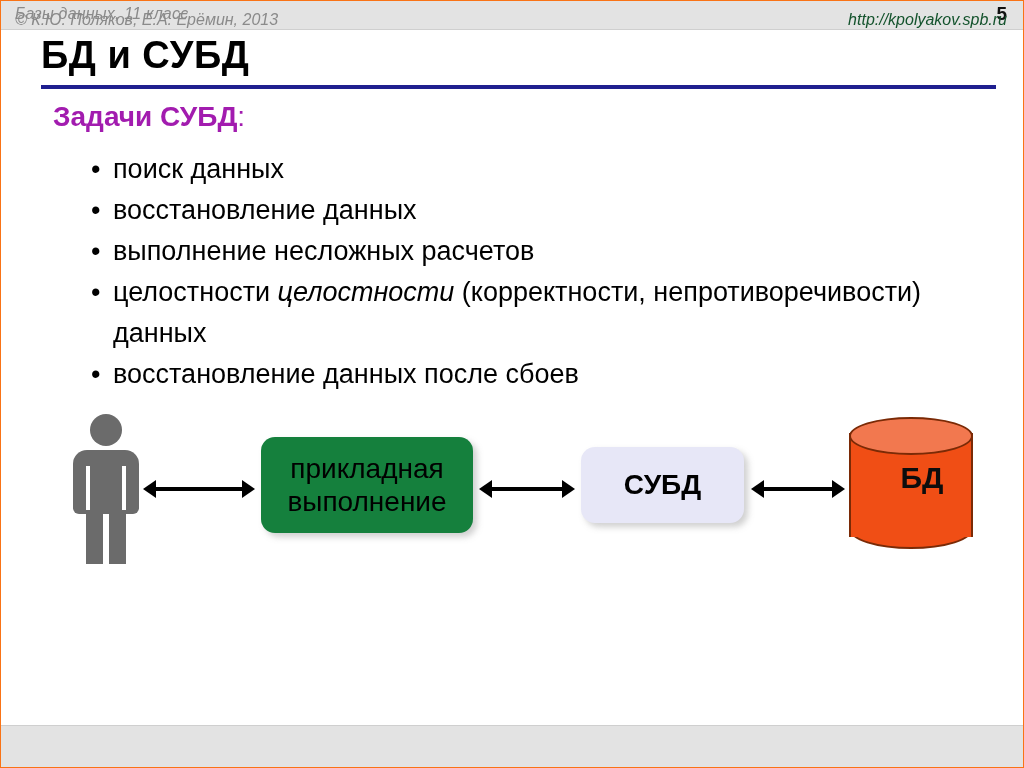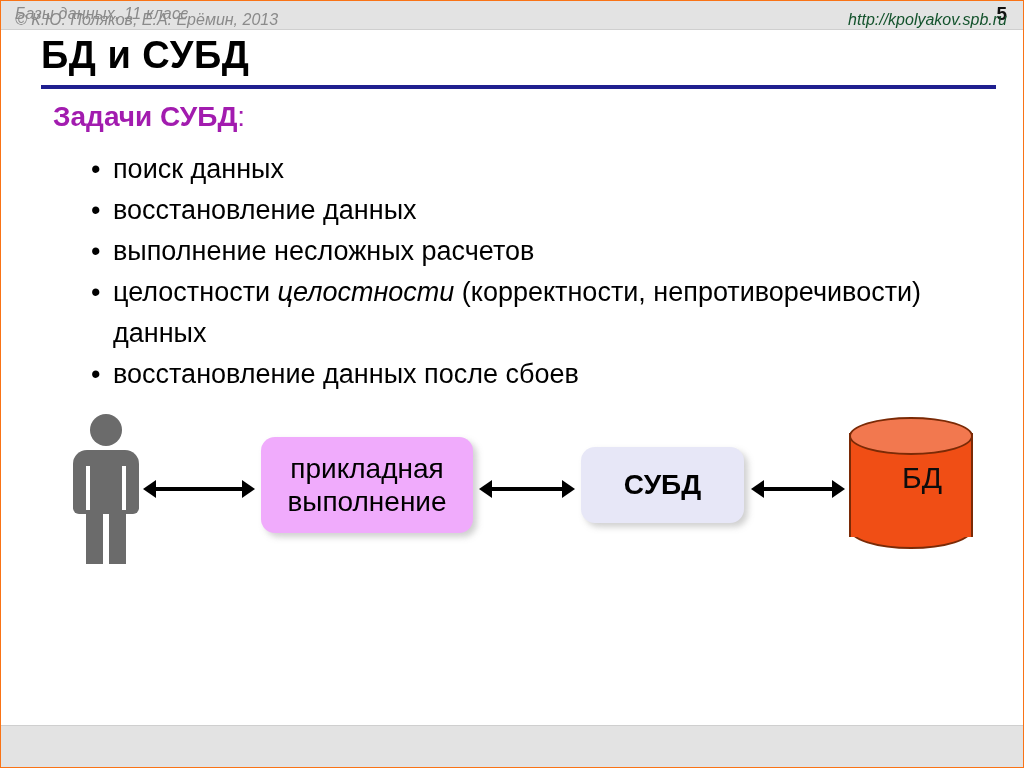--- a/index.html
+++ b/index.html
@@ -185,21 +185,21 @@
     justify-content: center;
     text-align: center;
     color: #000000;
     box-shadow: 4px 4px 6px rgba(120,120,120,0.35);
   }
   .box-app {
     left: 260px;
     top: 41px;
     width: 212px;
     height: 96px;
-    background: #f0abfc;
+    background: #15803d;
     font-size: 28px;
     line-height: 33px;
   }
   .box-dbms {
     left: 580px;
     top: 51px;
     width: 163px;
     height: 76px;
     background: #e7e7f7;
     font-size: 28px;
@@ -247,21 +247,21 @@
     border-radius: 50%;
     box-sizing: border-box;
   }
   .cylinder .label {
     position: absolute;
     left: 0;
     top: 44px;
     width: 146px;
     text-align: center;
     font-size: 30px;
-    font-weight: normal;
+    font-weight: bold;
     color: #0d0d0d;
     z-index: 3;
   }
 
   
   .arrow {
     position: absolute;
     height: 18px;
     top: 84px;
   }

